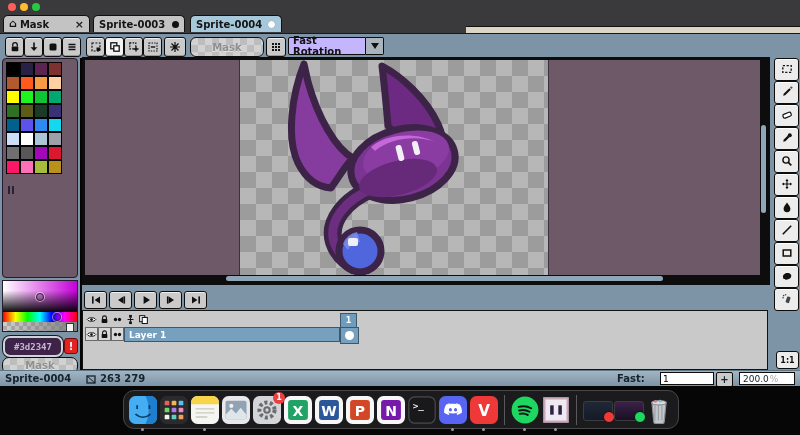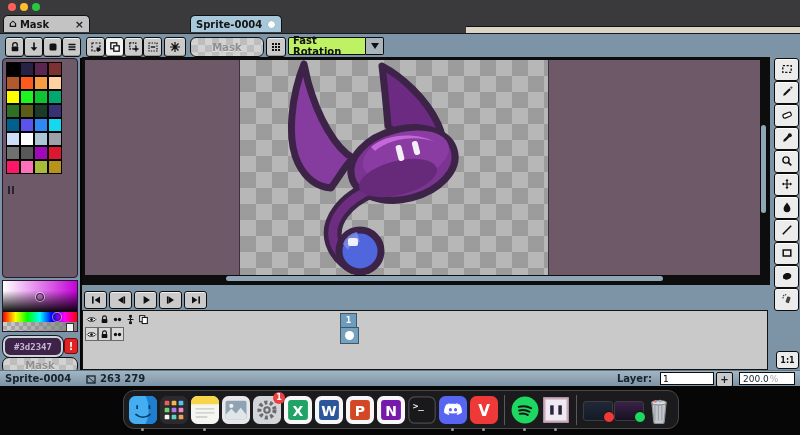--- a/index.html
+++ b/index.html
@@ -29,21 +29,21 @@
   .tbtn.on{background:#f2f2f2;}
   .tbtn svg{display:block;}
   #tb-mask{position:absolute;left:190px;top:3px;width:72px;height:18px;border:1px solid #0d0d0d;border-radius:6px;
      background-color:#d2d2d2;
      background-image:linear-gradient(45deg,#bdbdbd 25%,transparent 25%,transparent 75%,#bdbdbd 75%),
                       linear-gradient(45deg,#bdbdbd 25%,transparent 25%,transparent 75%,#bdbdbd 75%);
      background-size:14px 14px;background-position:0 0,7px 7px;
      display:flex;align-items:center;justify-content:center;
      font-size:10px;font-weight:bold;color:#8f8f8f;text-shadow:0 1px 0 #e6e6e6;}
   #tb-dd{position:absolute;left:288px;top:3px;width:96px;height:18px;display:flex;}
-  #tb-dd .field{flex:1;background:#bef264;border:1px solid #0d0d0d;border-radius:2px 0 0 2px;
+  #tb-dd .field{flex:1;background:#c4b5fd;border:1px solid #0d0d0d;border-radius:2px 0 0 2px;
      font-size:10px;font-weight:bold;color:#111;display:flex;align-items:center;padding-left:4px;}
   #tb-dd .arrow{width:17px;background:#a9b4bd;border:1px solid #0d0d0d;border-left:none;border-radius:0 2px 2px 0;
      display:flex;align-items:center;justify-content:center;}
   #tb-dd .arrow span{width:0;height:0;border-left:4px solid transparent;border-right:4px solid transparent;border-top:6px solid #111;}
   
   #leftpanel{position:absolute;left:0;top:57px;width:80px;height:313px;background:#7d94a6;}
   #palettebox{position:absolute;left:2px;top:1px;width:74px;height:218px;background:#6d5968;
       border:1px solid #241b2e;border-radius:4px;}
   #swatches{position:absolute;left:3px;top:3px;display:grid;grid-template-columns:repeat(4,14px);}
   .swatch{width:14px;height:14px;border:1px solid #050505;box-sizing:border-box;}
@@ -146,20 +146,24 @@
     <span class="tl" style="left: 20px; background: rgb(254, 188, 46);"></span>
     <span class="tl" style="left: 32px; background: rgb(40, 200, 64);"></span>
   </div>
 
   <div id="tabbar">
     <div id="tabfill"></div>
   <div class="tab" style="left: 3px; width: 87px;">
         <span class="homeico">⌂</span>
         <span class="lbl">Mask</span>
         <span class="close">×</span>
+      </div>
+      <div class="tab" style="left: 93px; width: 92px;">
+        <span class="lbl">Sprite-0003</span>
+        <span class="dot "></span>
       </div>
       <div class="tab active" style="left: 190px; width: 92px;">
         <span class="lbl">Sprite-0004</span>
         <span class="dot white"></span>
       </div>
     </div>
 
   <div id="toolbar">
     <div id="tb-g1"></div>
     <div id="tb-g2"></div>
@@ -486,36 +490,37 @@
                 <rect x="2.9" y="5.4" width="6.2" height="4.4" rx=".8" fill="#111"></rect>
               </svg></span>
           </div>
           <div class="tl-cell" style="left: 28px; top: 16px;">
             <span class="icon"><svg width="11" height="11" viewBox="0 0 12 12">
                 <circle cx="3.8" cy="6" r="1.8" fill="#111"></circle>
                 <circle cx="8.2" cy="6" r="1.8" fill="#111"></circle>
               </svg></span>
           </div>
         </div>
+      <div id="layerbar">Layer 1</div>
       <div id="celcell">
           <i></i>
         </div>
     </div>
   </div>
 
   <div id="statusbar">
     <span class="sname">Sprite-0004</span>
     <span id="sizeico">
       <svg width="10" height="10" viewBox="0 0 10 10">
           <rect x="1" y="2" width="8" height="7" fill="none" stroke="#15232d" stroke-width="1.3"></rect>
           <path d="M1 2l8 7" stroke="#15232d" stroke-width="1"></path>
         </svg>
     </span>
     <span class="dim">263 279</span>
-    <span id="framelabel">Layer:</span>
+    <span id="framelabel">Fast:</span>
     <input id="frameinput" value="1" style="">
     <div id="plusbtn">+</div>
     <div id="zoombox">
       <span>200.0</span>
       <span class="unit">%</span>
     </div>
   </div>
 
   <div id="dockstrip">
     <div id="dock">

